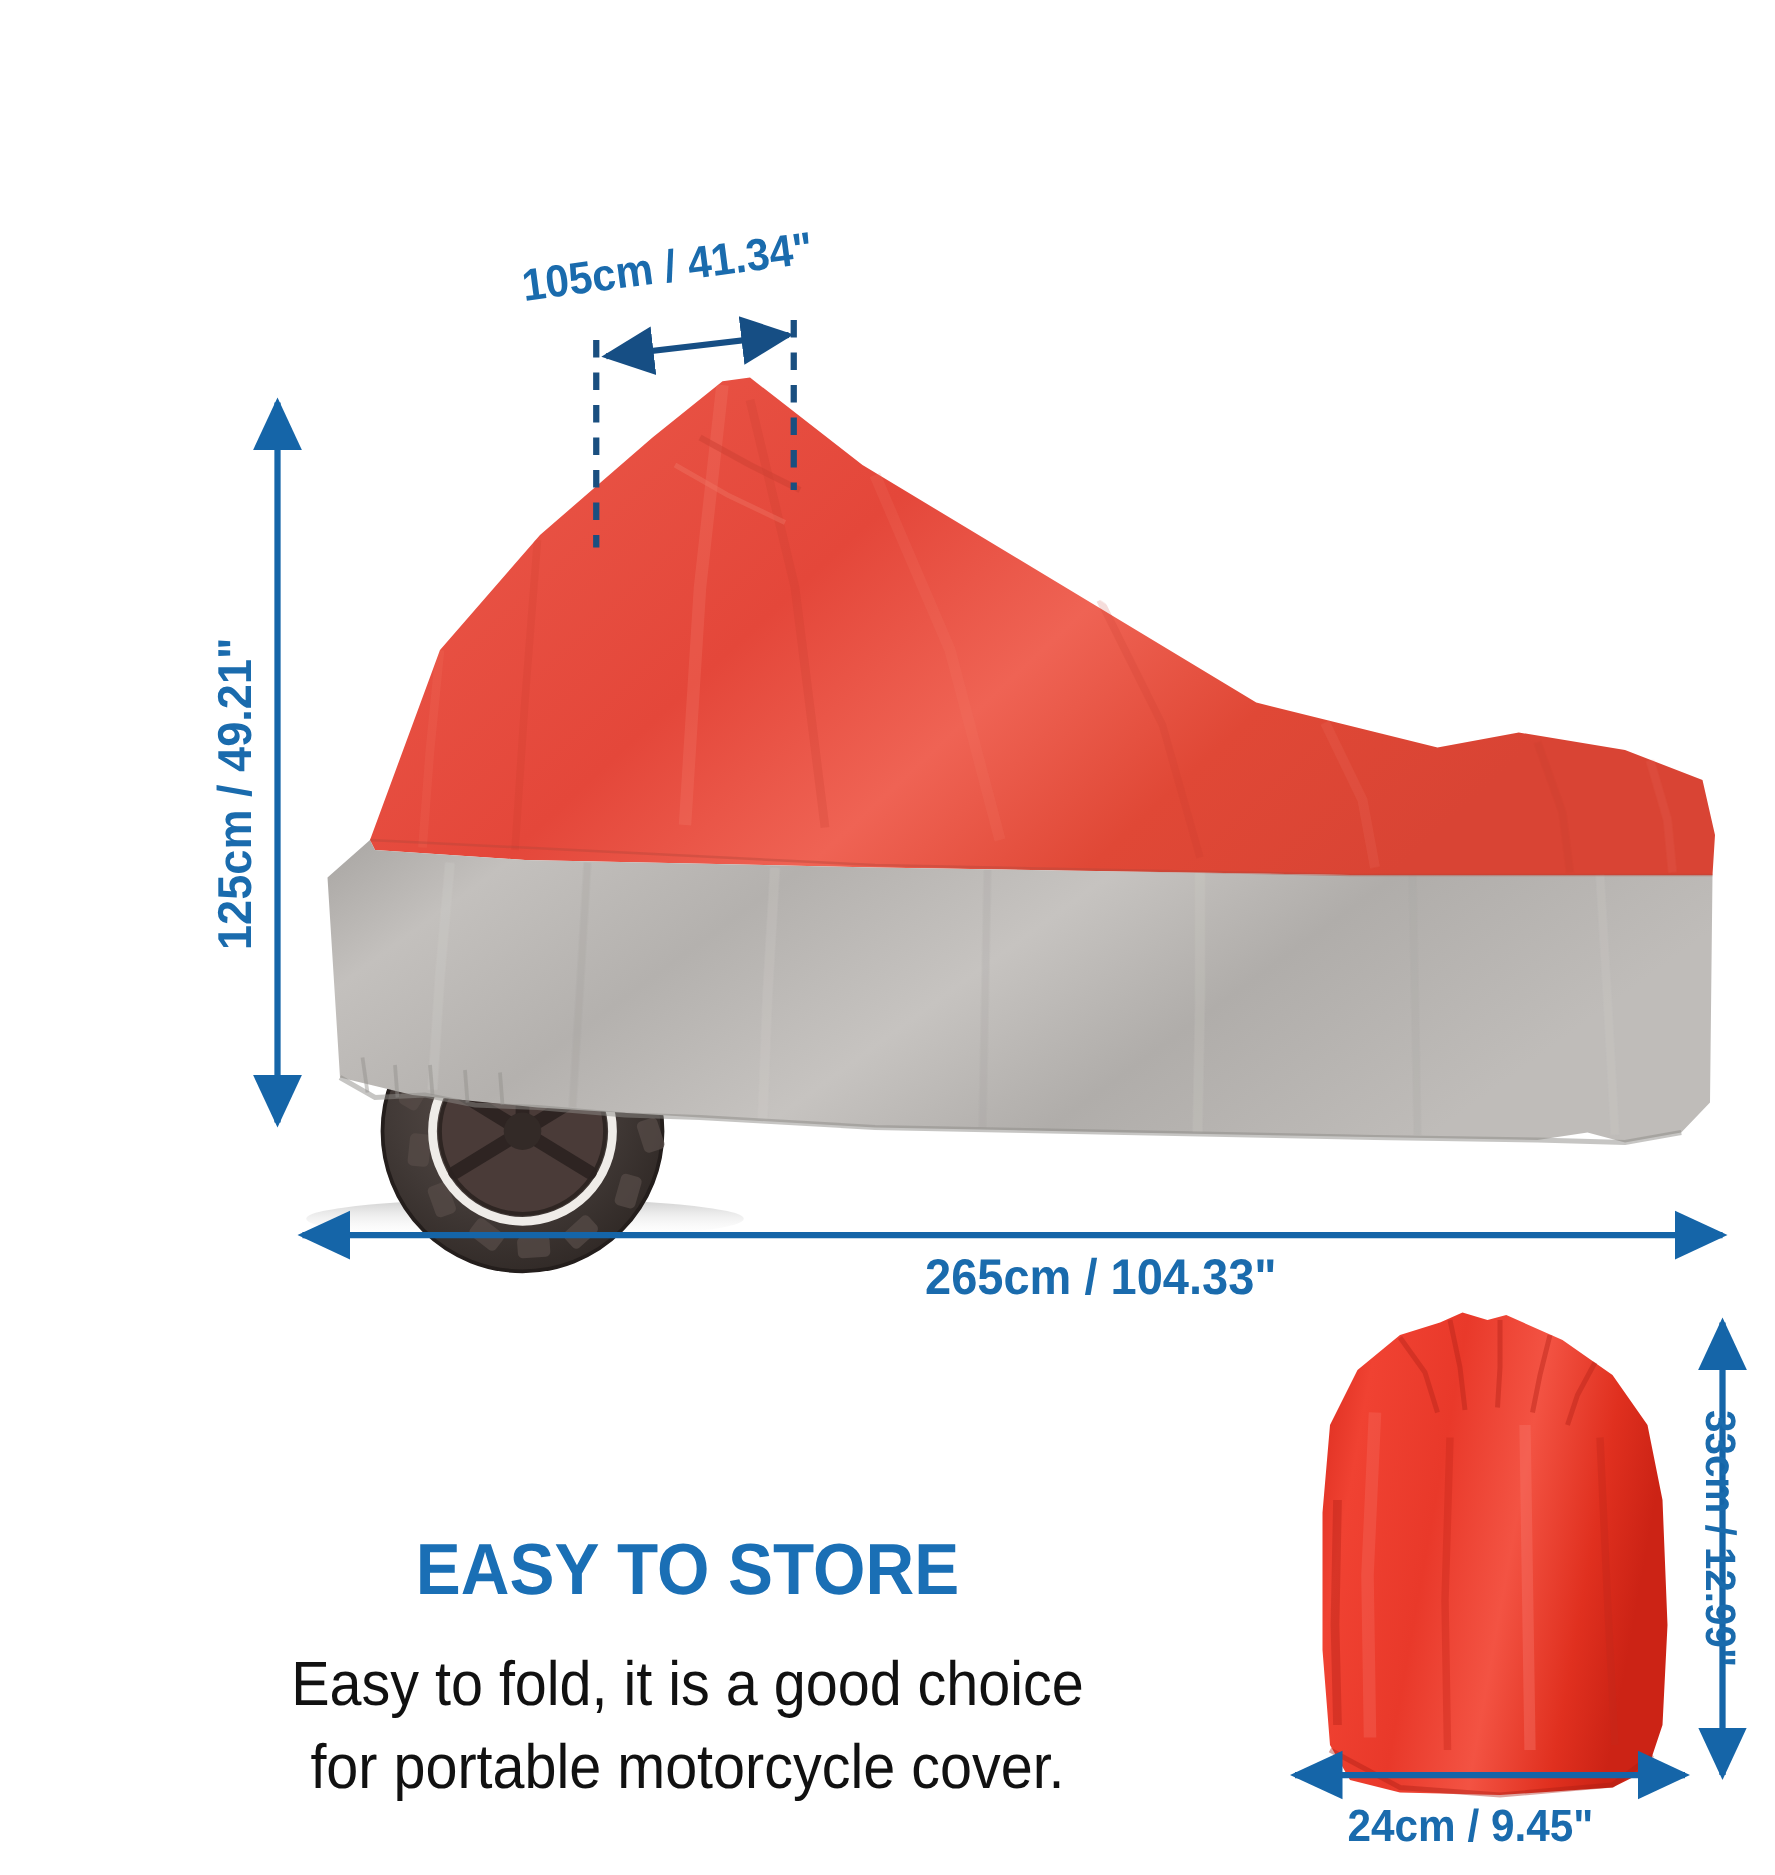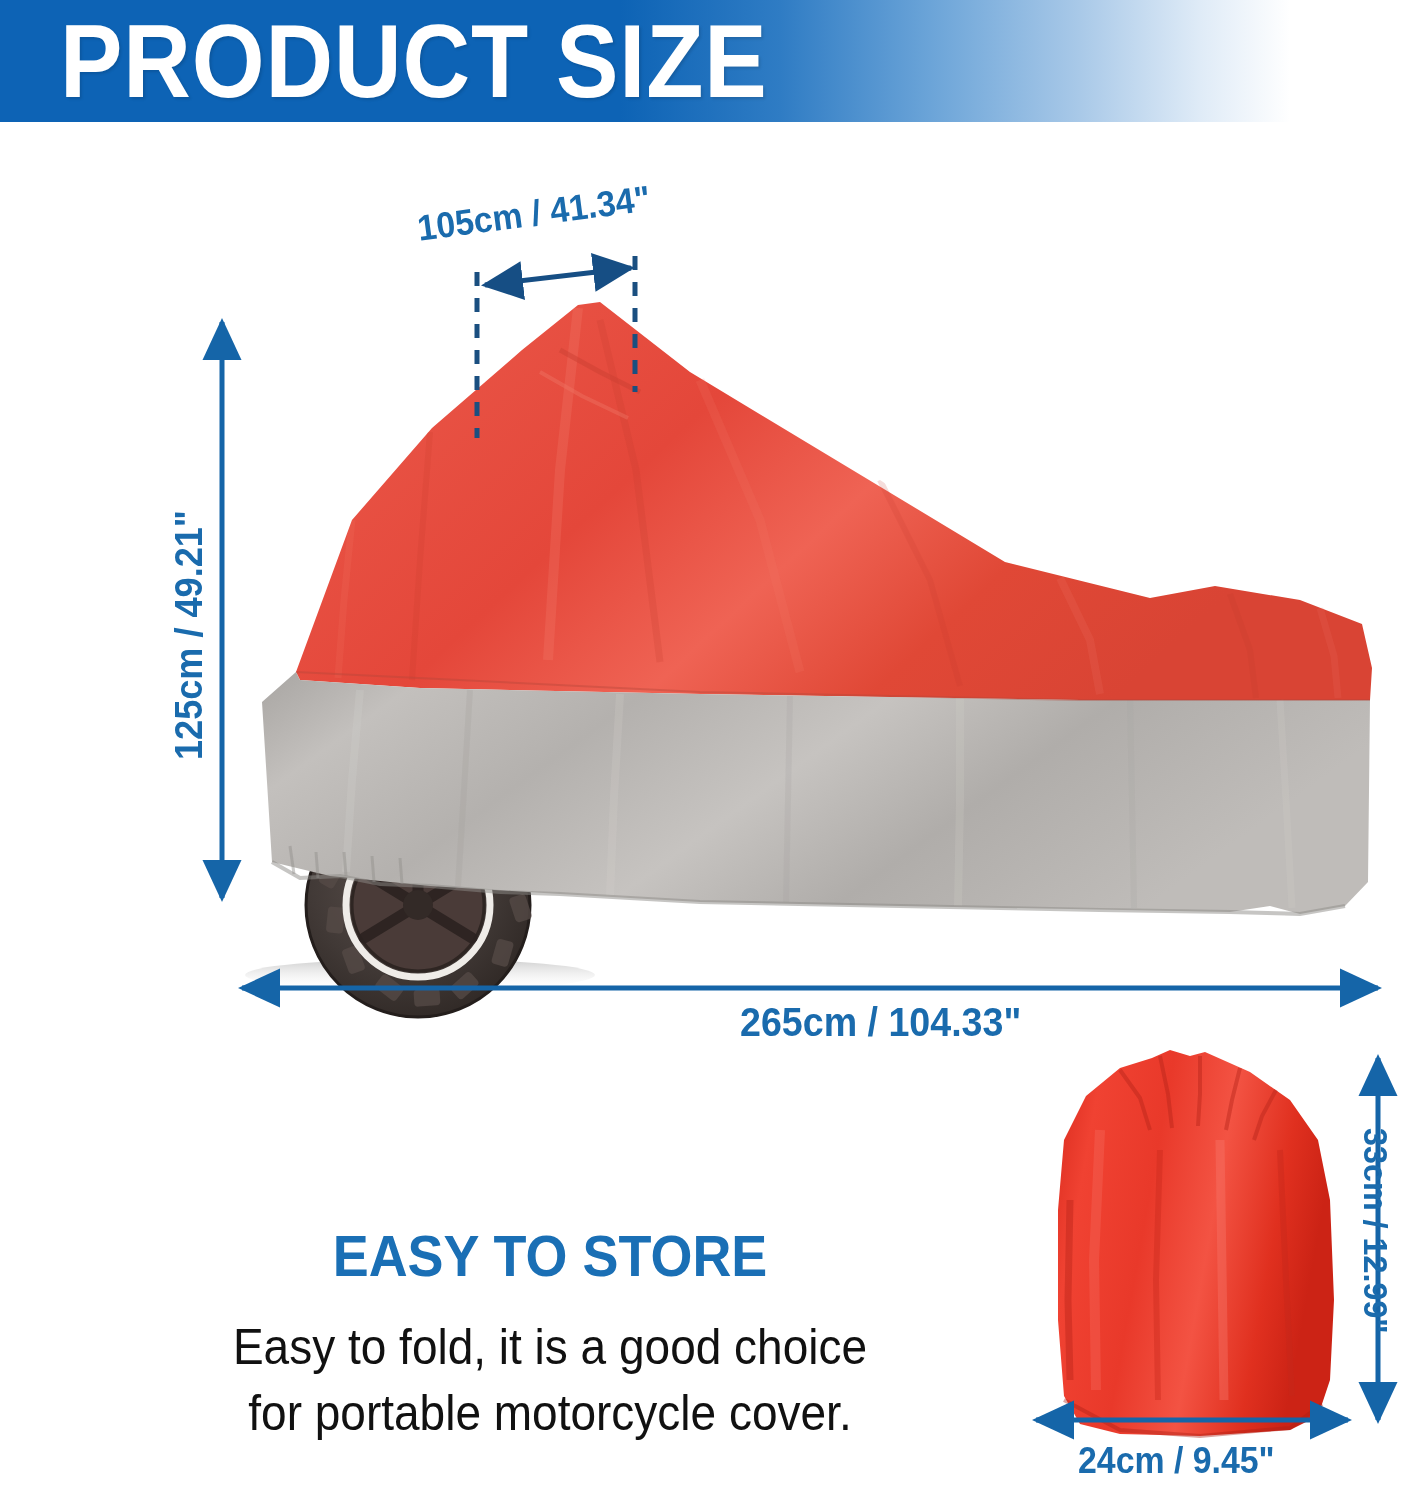--- a/index.html
+++ b/index.html
@@ -118,23 +118,20 @@
     white-space: nowrap;
   }
   #easy-line-1 { top: 1318px; }
   #easy-line-2 { top: 1384px; }
 </style>
 </head>
 <body>
 
 <div id="page">
 
-  <div id="header-banner">
-    <div id="header-title">PRODUCT SIZE</div>
-  </div>
 
   <svg class="svg-layer" viewBox="0 0 1420 1500">
     <defs>
       <linearGradient id="redGrad" x1="0" y1="0" x2="1" y2="0.4">
         <stop offset="0%" stop-color="#d8402f"></stop>
         <stop offset="18%" stop-color="#e85244"></stop>
         <stop offset="42%" stop-color="#e4473a"></stop>
         <stop offset="62%" stop-color="#ef6354"></stop>
         <stop offset="80%" stop-color="#e04836"></stop>
         <stop offset="100%" stop-color="#d94434"></stop>

